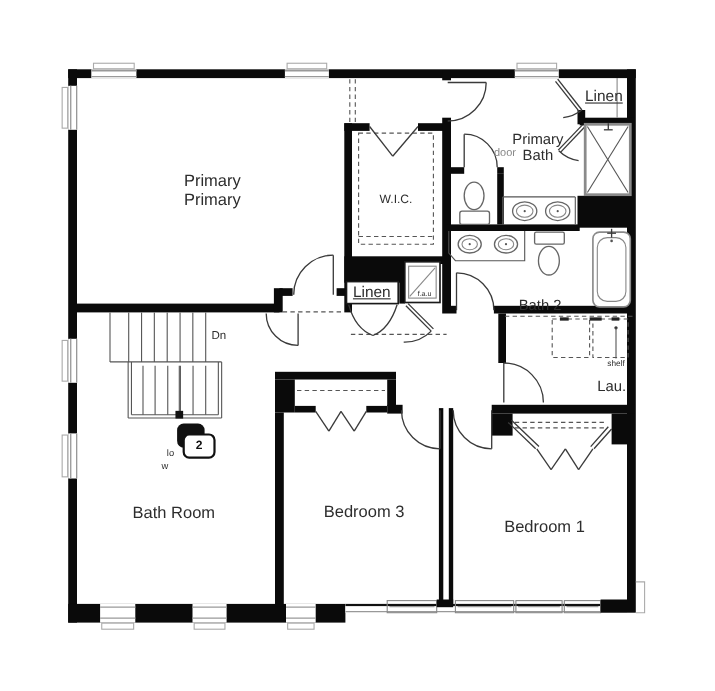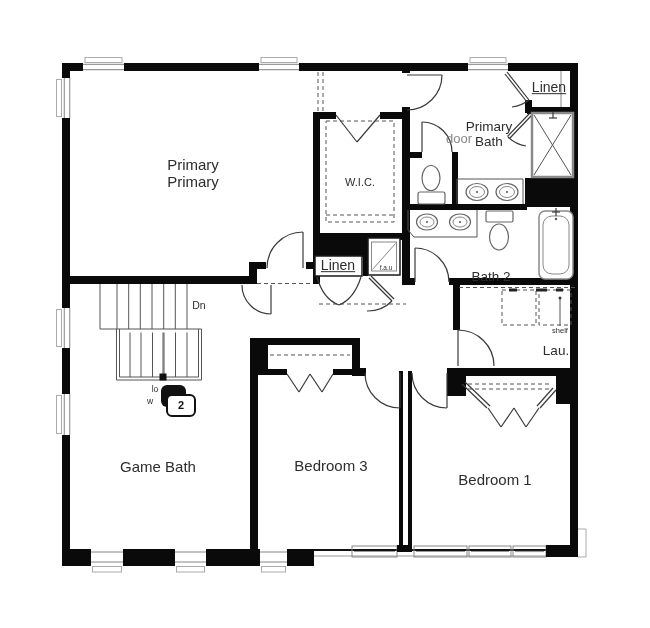--- a/index.html
+++ b/index.html
@@ -17,24 +17,24 @@
   .dash{stroke:#555;stroke-width:1;fill:none;stroke-dasharray:4 3;}
   .fix{stroke:#666;stroke-width:1.2;fill:#fff;}
   .fix2{stroke:#888;stroke-width:1;fill:none;}
   .tick{stroke:#222;stroke-width:3;fill:none;}
   .lbl{position:absolute;transform:translate(-50%,-50%);color:#2d2d2d;
        white-space:nowrap;text-align:center;line-height:1.12;z-index:4;}
   .lbl-room{font-size:15px;}
   .lbl-med{font-size:13.5px;}
   .lbl-sm{font-size:14px;text-decoration:underline;}
   .lbl-xs{font-size:7.5px;}
-  .lbl-door{font-size:13px;color:#888;}
+  .lbl-door{font-size:10px;color:#888;}
   .lbl-fau{font-size:6.5px;}
   .lbl-dn{font-size:10.5px;}
-  .lbl-lw{font-size:8.5px;z-index:5;}
+  .lbl-lw{font-size:8.5px;z-index:5;margin-top:22px;}
   .kb-black{position:absolute;left:161px;top:385px;width:25px;height:22px;
        background:#111;border-radius:6px;z-index:6;}
   .kb-white{position:absolute;left:166px;top:394px;width:26px;height:19px;
        background:#fff;border:2.2px solid #111;border-radius:6px;z-index:7;
        font-size:11px;font-weight:bold;text-align:center;line-height:19px;color:#111;}
 </style>
 </head>
 <body>
 
 <div id="plan-root">
@@ -358,21 +358,21 @@
     <div>Bath</div>
   </div>
   <div class="lbl lbl-door" style="left:459px;top:139px;">door</div>
   <div class="lbl lbl-sm" style="left:549px;top:88px;">Linen</div>
   <div class="lbl lbl-sm" style="left:338px;top:266px;">Linen</div>
   <div class="lbl lbl-fau" style="left:386px;top:268px;">f.a.u</div>
   <div class="lbl lbl-med" style="left:491px;top:277px;">Bath 2</div>
   <div class="lbl lbl-med" style="left:556px;top:351px;">Lau.</div>
   <div class="lbl lbl-xs" style="left:560px;top:331px;text-align:right;">shelf</div>
   <div class="lbl lbl-dn" style="left:199px;top:306px;">Dn</div>
-  <div class="lbl lbl-room" style="left:158px;top:467px;">Game Bath</div>
+  <div class="lbl lbl-room" style="left:158px;top:467px;">Bath Room</div>
   <div class="lbl lbl-room" style="left:331px;top:466px;">Bedroom 3</div>
   <div class="lbl lbl-room" style="left:495px;top:480px;">Bedroom 1</div>
   <div class="lbl lbl-lw" style="left:155px;top:390px;">lo</div>
   <div class="lbl lbl-lw" style="left:150px;top:402px;">w</div>
 
   <div class="kb-black"></div>
   <div class="kb-white">2</div>
 </div>
 
 </body></html>

